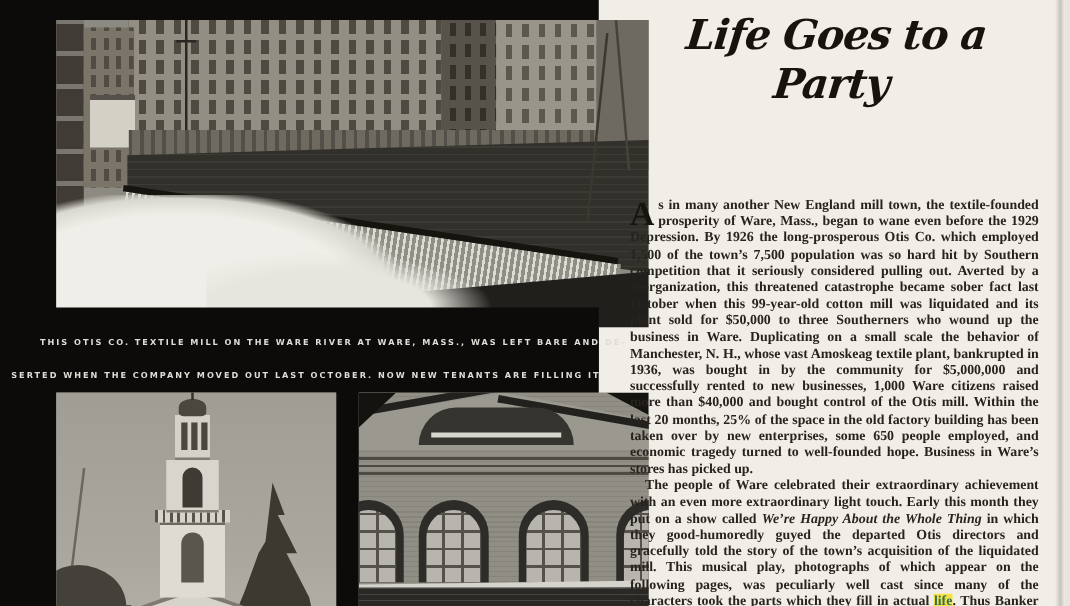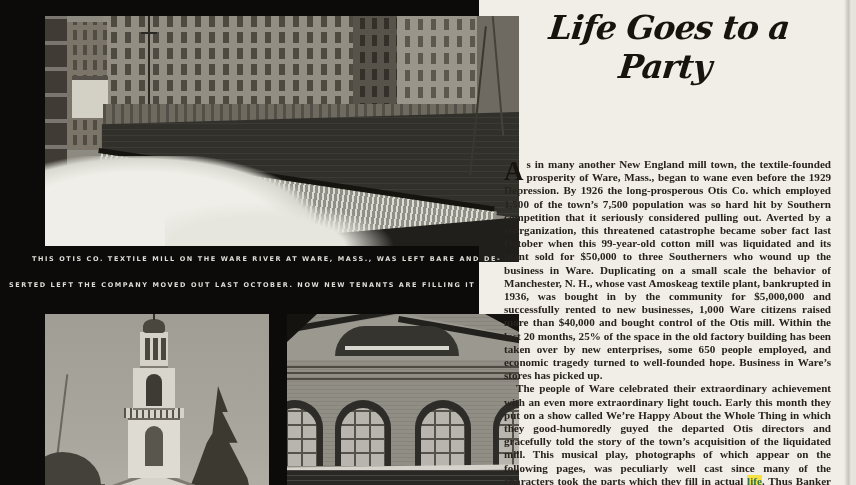--- a/index.html
+++ b/index.html
@@ -49,21 +49,21 @@
   .tp-foam{left:-30px;top:140px;width:300px;height:130px;
     background:radial-gradient(ellipse at 42% 55%,#efeee8 0 55%,#d9d8d0 68%,rgba(217,216,208,0) 75%);}
   .tp-foam2{left:120px;top:185px;width:230px;height:90px;
     background:radial-gradient(ellipse at 40% 50%,#e6e5de 0 45%,rgba(230,229,222,0) 70%);}
   .tp-tree1{left:432px;top:10px;width:2px;height:150px;background:#3a382f;transform:rotate(6deg);}
   .tp-tree2{left:452px;top:0;width:2px;height:120px;background:#44423a;transform:rotate(-5deg);}
 
   
   .caption{position:absolute;left:5px;top:246px;width:474px;height:52px;background:#0c0b0a;
     font-family:"DejaVu Sans",sans-serif;font-weight:bold;font-size:6.5px;letter-spacing:1.6px;
-    color:#dfddd6;line-height:26px;padding-top:0;box-sizing:border-box;}
+    color:#dfddd6;line-height:26px;padding-top:15px;box-sizing:border-box;}
   .cap-line1{margin-left:27px;white-space:nowrap;}
   .cap-line2{margin-left:4px;white-space:nowrap;}
 
   
   .photo-church{left:5px;top:298px;width:224px;height:187px;background:#a5a29a;}
   .ch-sky-grad{left:0;top:0;width:100%;height:100%;background:linear-gradient(180deg,#a09d95 0%,#aaa79f 70%,#b2afa7 100%);}
   .ch-bush{left:-14px;top:138px;width:70px;height:60px;background:#44413a;border-radius:45% 55% 40% 40%;}
   .ch-treeline-l{left:0;top:170px;width:60px;height:20px;background:#56534b;}
   .ch-twig{left:14px;top:60px;width:2px;height:120px;background:#6b675f;transform:rotate(7deg);}
   .ch-conifer{left:138px;top:72px;width:70px;height:118px;background:#3c3931;
@@ -116,21 +116,21 @@
     font-size:33px;letter-spacing:-1px;color:#17140f;transform:skewX(-6deg);}
   .headline{margin:24px 0 0 0;text-align:center;font-weight:normal;}
   .hl-line{font-family:"Liberation Sans",sans-serif;font-weight:bold;font-size:17px;
     color:#141210;line-height:28px;transform:scaleX(.8);transform-origin:50% 50%;white-space:nowrap;}
   .body-text{position:absolute;left:0;top:158px;width:327px;height:327px;overflow:hidden;
     font-family:"Liberation Serif",serif;font-weight:bold;font-size:11.1px;line-height:13.2px;
     text-align:justify;color:#28231e;}
   .para{margin:0;}
   .para2{text-indent:12px;}
   .dropcap{float:left;font-size:27px;line-height:24px;padding:1px 3px 0 0;font-weight:bold;color:#17140f;}
-  .italic{}
+  .italic{font-style:italic;}
   .hilite{background:#f6e243;color:#33704f;}
 
   
   .gutter-shadow{position:absolute;top:0;right:4px;width:8px;height:485px;
     background:linear-gradient(90deg,rgba(0,0,0,0) 0%,rgba(90,88,82,.28) 55%,rgba(0,0,0,0) 100%);}
   .page-edge{position:absolute;top:0;right:0;width:4px;height:485px;background:#e7e4dd;}
 </style>
 </head>
 <body>
 
@@ -154,21 +154,21 @@
       <div class="tp-tree2"></div>
       <div class="tp-falls"></div>
       <div class="tp-crest"></div>
       <div class="tp-bottom-dark"></div>
       <div class="tp-foam"></div>
       <div class="tp-foam2"></div>
     </figure>
 
     <div class="caption">
       <div class="cap-line1">THIS OTIS CO. TEXTILE MILL ON THE WARE RIVER AT WARE, MASS., WAS LEFT BARE AND DE-</div>
-      <div class="cap-line2">SERTED LEFT THE COMPANY MOVED OUT LAST OCTOBER. NOW NEW TENANTS ARE FILLING IT</div>
+      <div class="cap-line2">SERTED WHEN THE COMPANY MOVED OUT LAST OCTOBER. NOW NEW TENANTS ARE FILLING IT</div>
     </div>
 
     <figure class="photo photo-church">
       <div class="ch-sky-grad"></div>
       <div class="ch-twig"></div>
       <div class="ch-treeline-l"></div>
       <div class="ch-bush"></div>
       <div class="ch-conifer"></div>
       <div class="ch-roof-dark"></div>
       <div class="ch-roof"></div>

